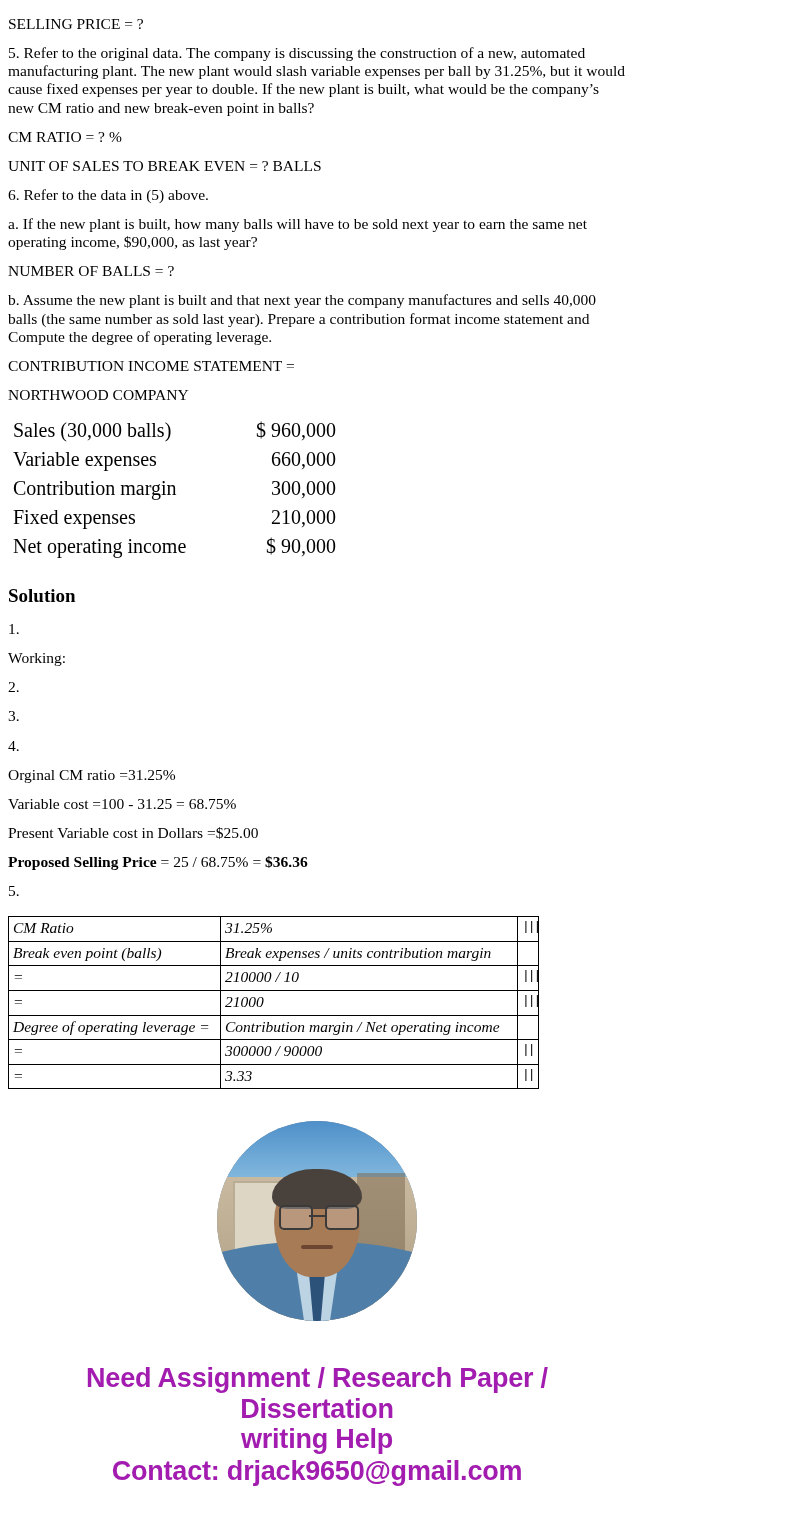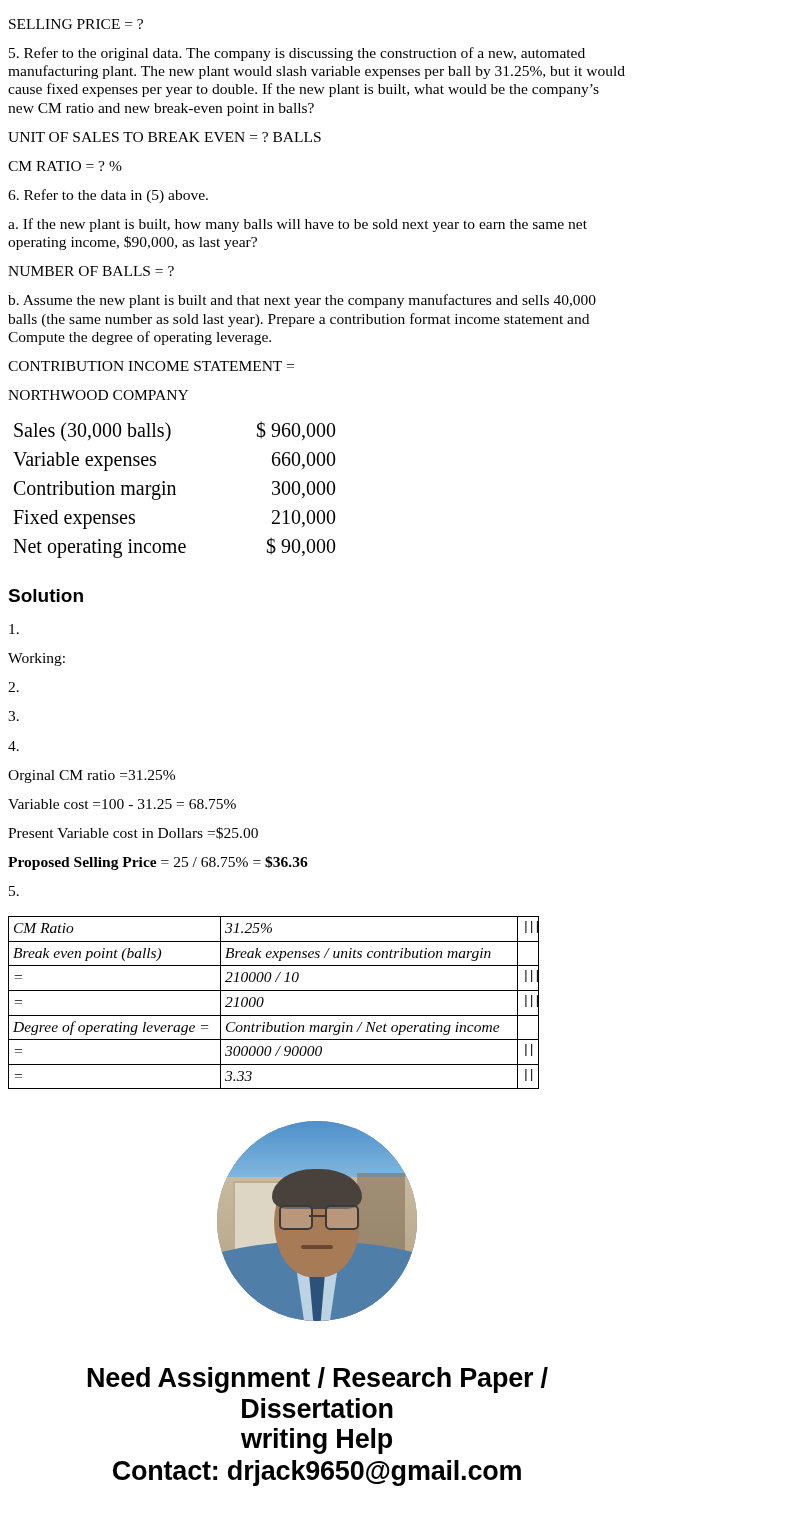--- a/index.html
+++ b/index.html
@@ -24,21 +24,21 @@
     padding: 5px 0 6px 0;
     font-size: 15.5px;
     line-height: 1.17;
     text-align: left;
   }
   h2.solution {
     font-size: 19px;
     font-weight: bold;
     margin: 0;
     padding: 18px 0 8px 0;
-    font-family: Liberation Sans, sans-serif;
+    font-family: Liberation Serif, serif;
   }
   
   .stmt {
     border-collapse: collapse;
     margin: 6px 0 6px 0;
     font-size: 20px;
   }
   .stmt td {
     padding: 2px 0 2px 0;
     line-height: 1.25;
@@ -176,39 +176,39 @@
     width: 32px; height: 4px; background: #6d4632; border-radius: 3px;
   }
 
   
   .promo {
     text-align: center;
     font-family: "Liberation Sans", sans-serif;
     font-weight: bold;
     font-size: 27px;
     line-height: 1.12;
-    color: #000000;
+    color: #a21caf;
     padding: 42px 10px 10px 10px;
     letter-spacing: -0.2px;
   }
   .promo .line2 { display: block; text-align: center; }
   .promo .contact { display: block; padding-top: 2px; }
 </style>
 </head>
 <body>
 
 <div class="page">
 
   <p class="para">SELLING PRICE = ?</p>
 
   <p class="para">5. Refer to the original data. The company is discussing the construction of a new, automated manufacturing plant. The new plant would slash variable expenses per ball by 31.25%, but it would cause fixed expenses per year to double. If the new plant is built, what would be the company’s new CM ratio and new break-even point in balls?</p>
 
+  <p class="para">CM RATIO = ? %</p>
+
   <p class="para">UNIT OF SALES TO BREAK EVEN = ? BALLS</p>
-
-  <p class="para">CM RATIO = ? %</p>
 
   <p class="para">6. Refer to the data in (5) above.</p>
 
   <p class="para">a. If the new plant is built, how many balls will have to be sold next year to earn the same net operating income, $90,000, as last year?</p>
 
   <p class="para">NUMBER OF BALLS = ?</p>
 
   <p class="para">b. Assume the new plant is built and that next year the company manufactures and sells 40,000 balls (the same number as sold last year). Prepare a contribution format income statement and Compute the degree of operating leverage.</p>
 
   <p class="para">CONTRIBUTION INCOME STATEMENT =</p>

